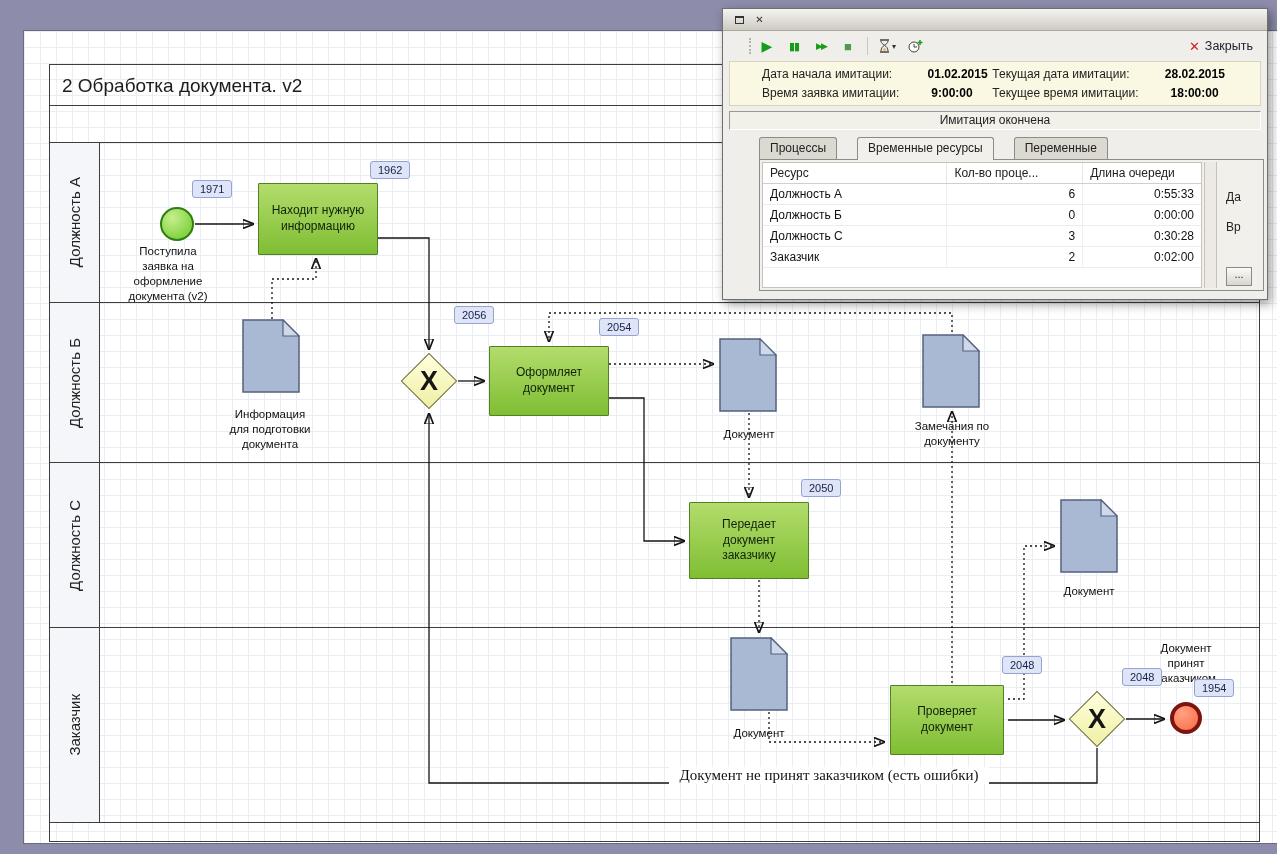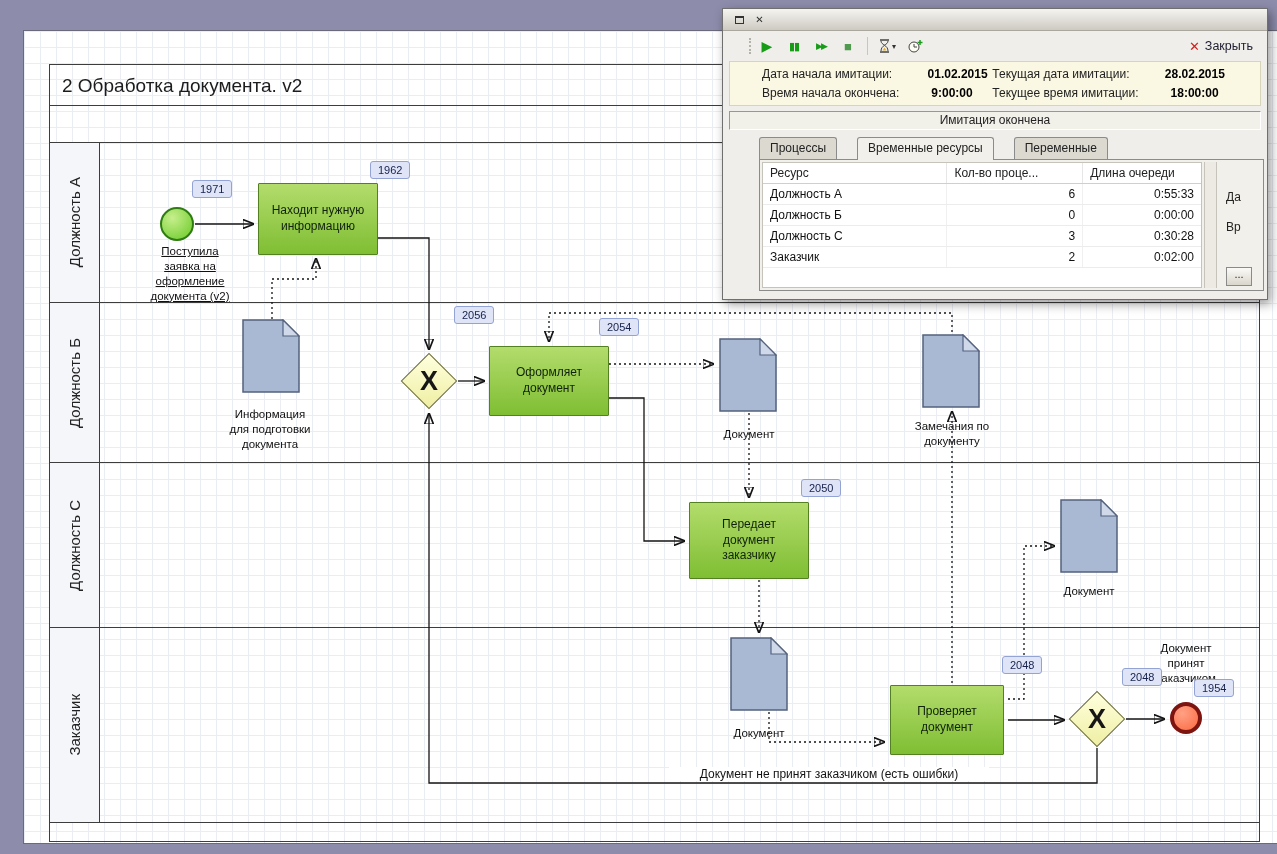--- a/index.html
+++ b/index.html
@@ -56,22 +56,22 @@
   }
   .shape-label {
     position:absolute; z-index:6; font-size:11.5px; color:#101010;
     text-align:center; white-space:pre-line; line-height:1.3;
   }
   .badge {
     position:absolute; z-index:7; background:#dfe5f7; border:1px solid #93a3d4;
     border-radius:3px; padding:0px 7px; font-size:11px; color:#17224d; line-height:16px;
   }
   .edge-label {
-    position:absolute; z-index:6; font-size:12px; color:#141414;
-    background:#ffffff; padding:0 3px; text-align:center;
+    position:absolute; z-index:6; font-size:15px; color:#141414;
+    background:#ffffff; padding:0 3px; text-align:center;font-family:Liberation Serif, serif;
   }
 
   
   #dlg {
     position:absolute; left:722px; top:8px; width:546px; height:292px; z-index:20;
     background:#f0eeea; border:1px solid #6f6f6f; box-shadow:3px 4px 10px rgba(0,0,0,.4);
     display:flex; flex-direction:column; font-size:12px; color:#222;
   }
   .dlg-title {
     height:22px; flex:0 0 22px; background:linear-gradient(#f6f4f0,#cdcac2);
@@ -182,21 +182,21 @@
     <path class="dotted" d="M 928 301 V 282 H 525 V 310" marker-end="url(#arrow)"></path>
     <path class="dotted" d="M 725 382 V 466" marker-end="url(#arrow)"></path>
     <path class="dotted" d="M 735 549 V 601" marker-end="url(#arrow)"></path>
     <path class="dotted" d="M 745 681 V 711 H 860" marker-end="url(#arrow)"></path>
     <path class="dotted" d="M 928 652 V 381" marker-end="url(#arrow)"></path>
     <path class="dotted" d="M 984 668 H 1000 V 515 H 1030" marker-end="url(#arrow)"></path>
   </svg>
 
   <div class="node event-start" style="left:136px; top:176px; width:34px; height:34px;"></div>
   <div class="badge" style="left:168px; top:149px;">1971</div>
-  <div class="shape-label" style="left:116px; top:213px; width:100px;text-decoration:underline;">Поступила
+  <div class="shape-label" style="left:94px; top:213px; width:100px;">Поступила
 заявка на
 оформление
 документа (v2)</div>
 
   <div class="node task" style="left:234px; top:152px; width:120px; height:72px;">Находит нужную
 информацию</div>
   <div class="badge" style="left:346px; top:130px;">1962</div>
 
   <div class="node task" style="left:465px; top:315px; width:120px; height:70px;">Оформляет
 документ</div>
@@ -314,21 +314,21 @@
   <div class="dlg-info">
     <span>
       <span>Дата начала имитации:</span>
       <b>01.02.2015</b>
     </span>
     <span>
       <span>Текущая дата имитации:</span>
       <b>28.02.2015</b>
     </span>
     <span>
-      <span>Время начала окончена:</span><b>9:00:00</b>
+      <span>Время заявка имитации:</span><b>9:00:00</b>
     </span>
     <span>
       <span>Текущее время имитации:</span><b>18:00:00</b>
     </span>
   </div>
 
   <div class="dlg-status">Имитация окончена</div>
 
   <div class="dlg-tabs">
     <span class="tab">Процессы</span>

